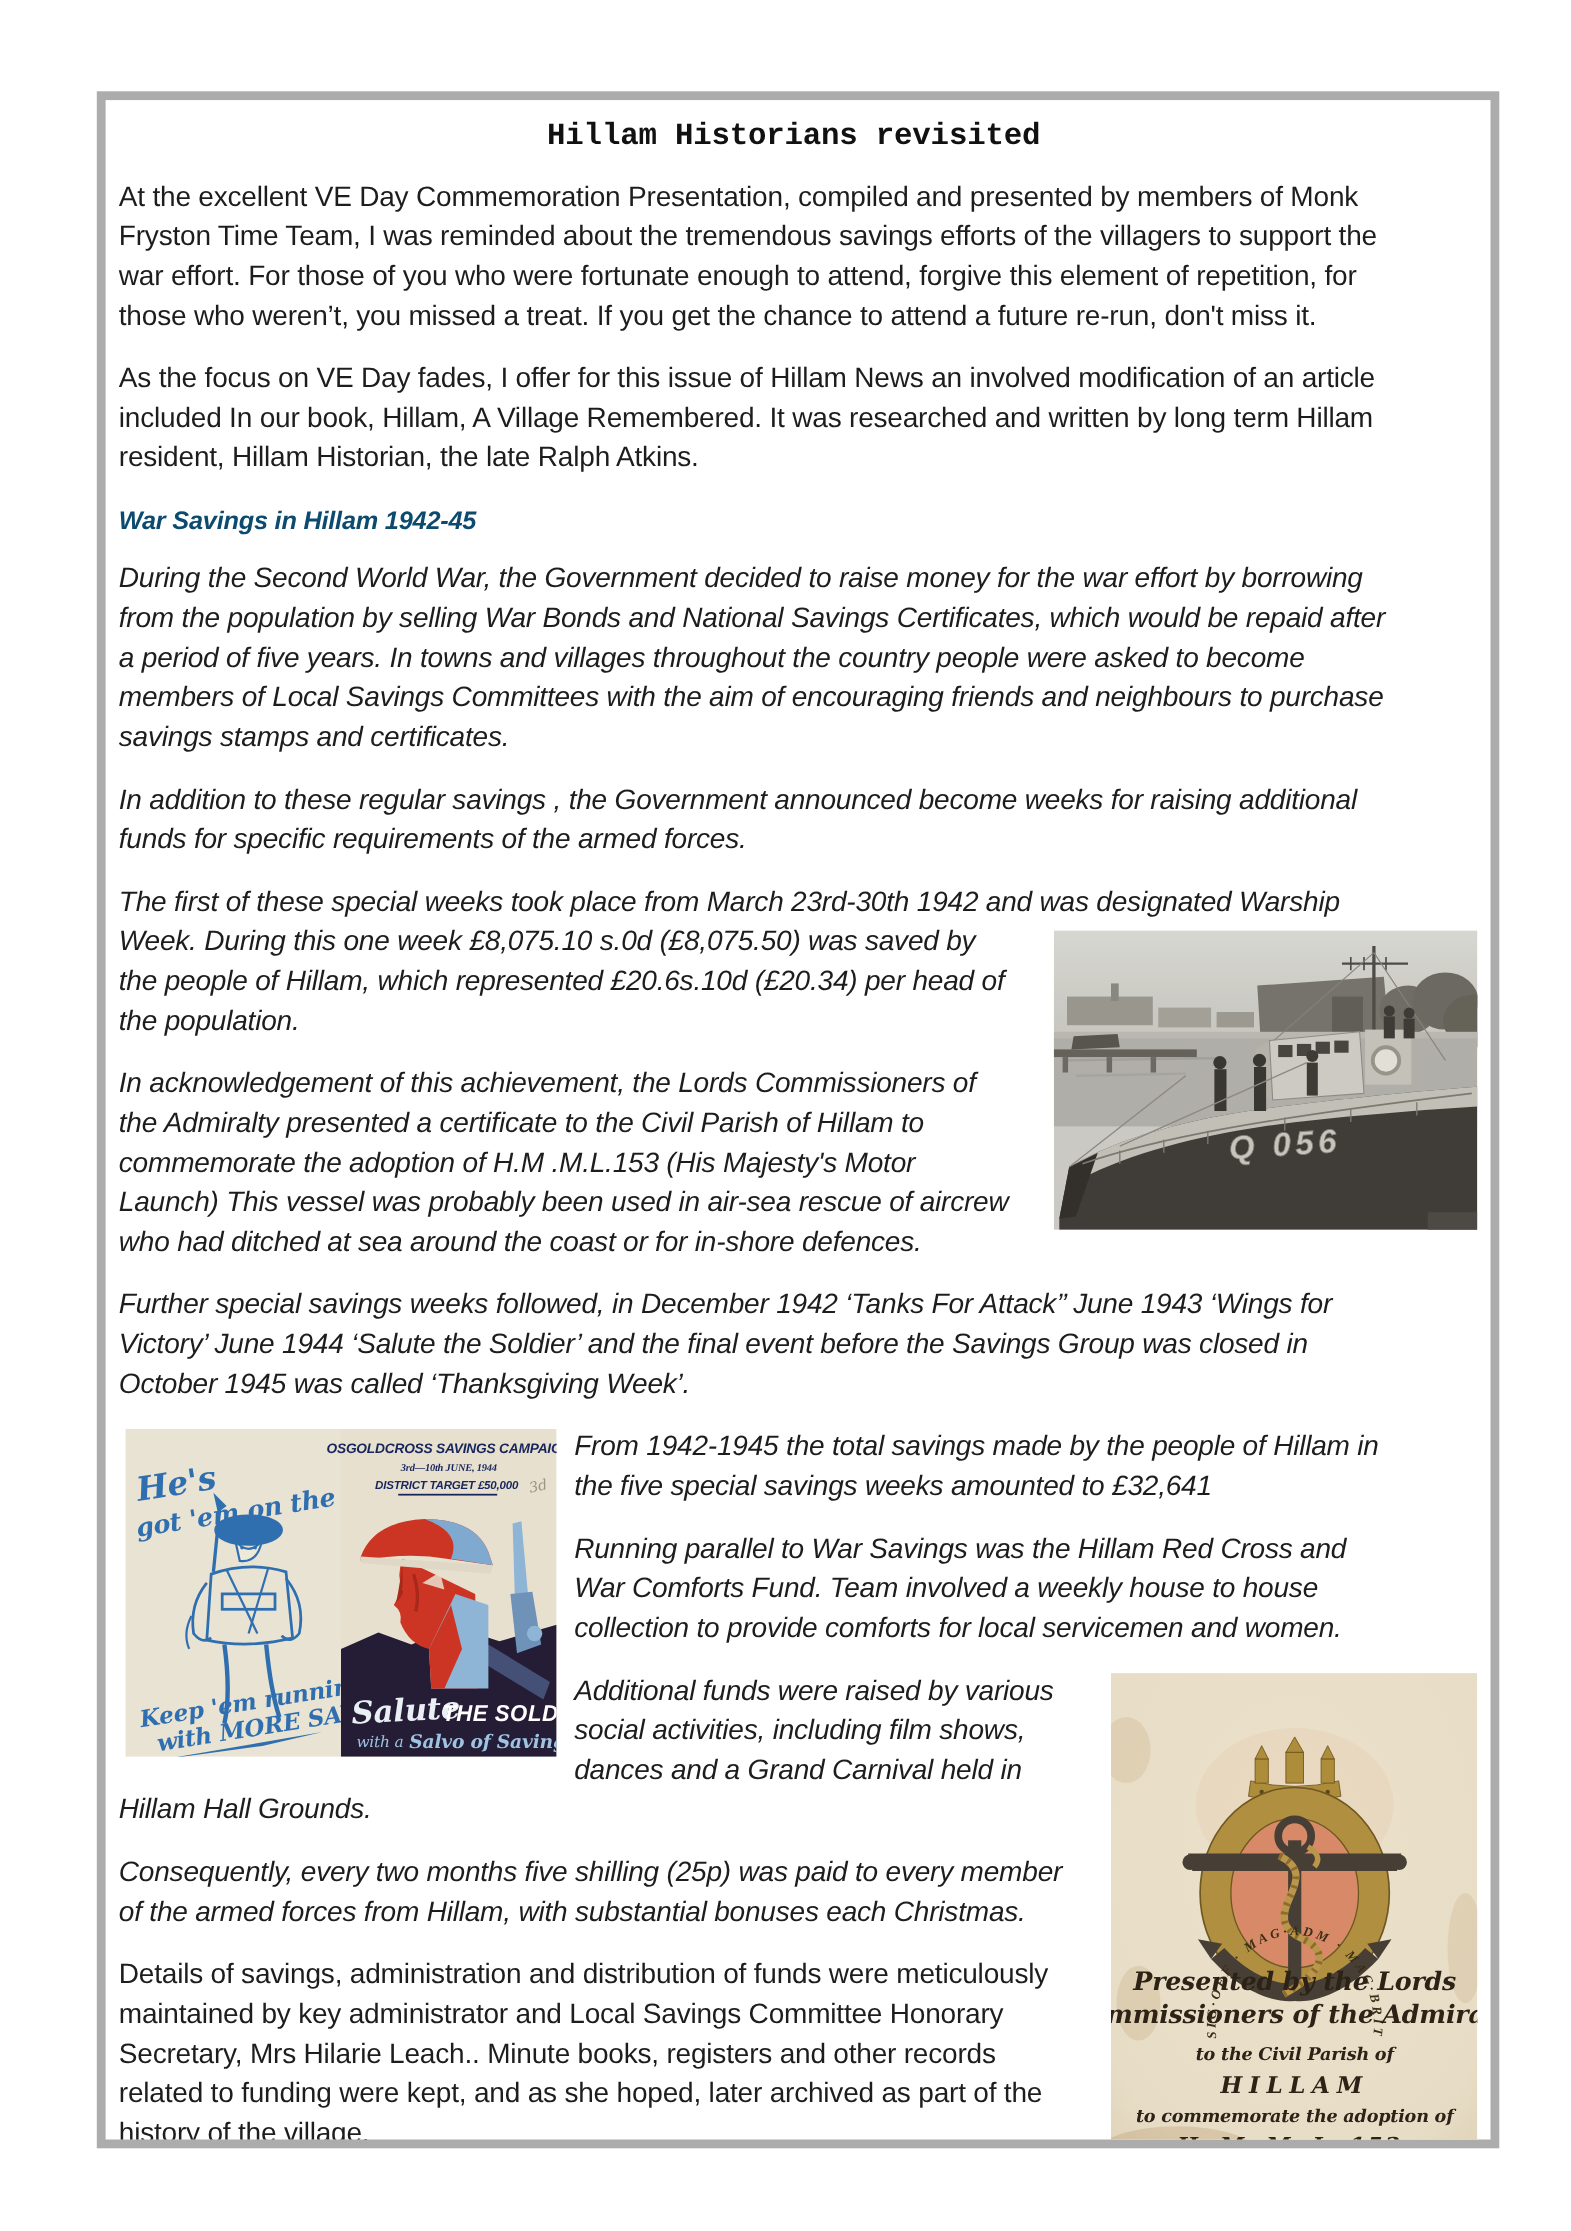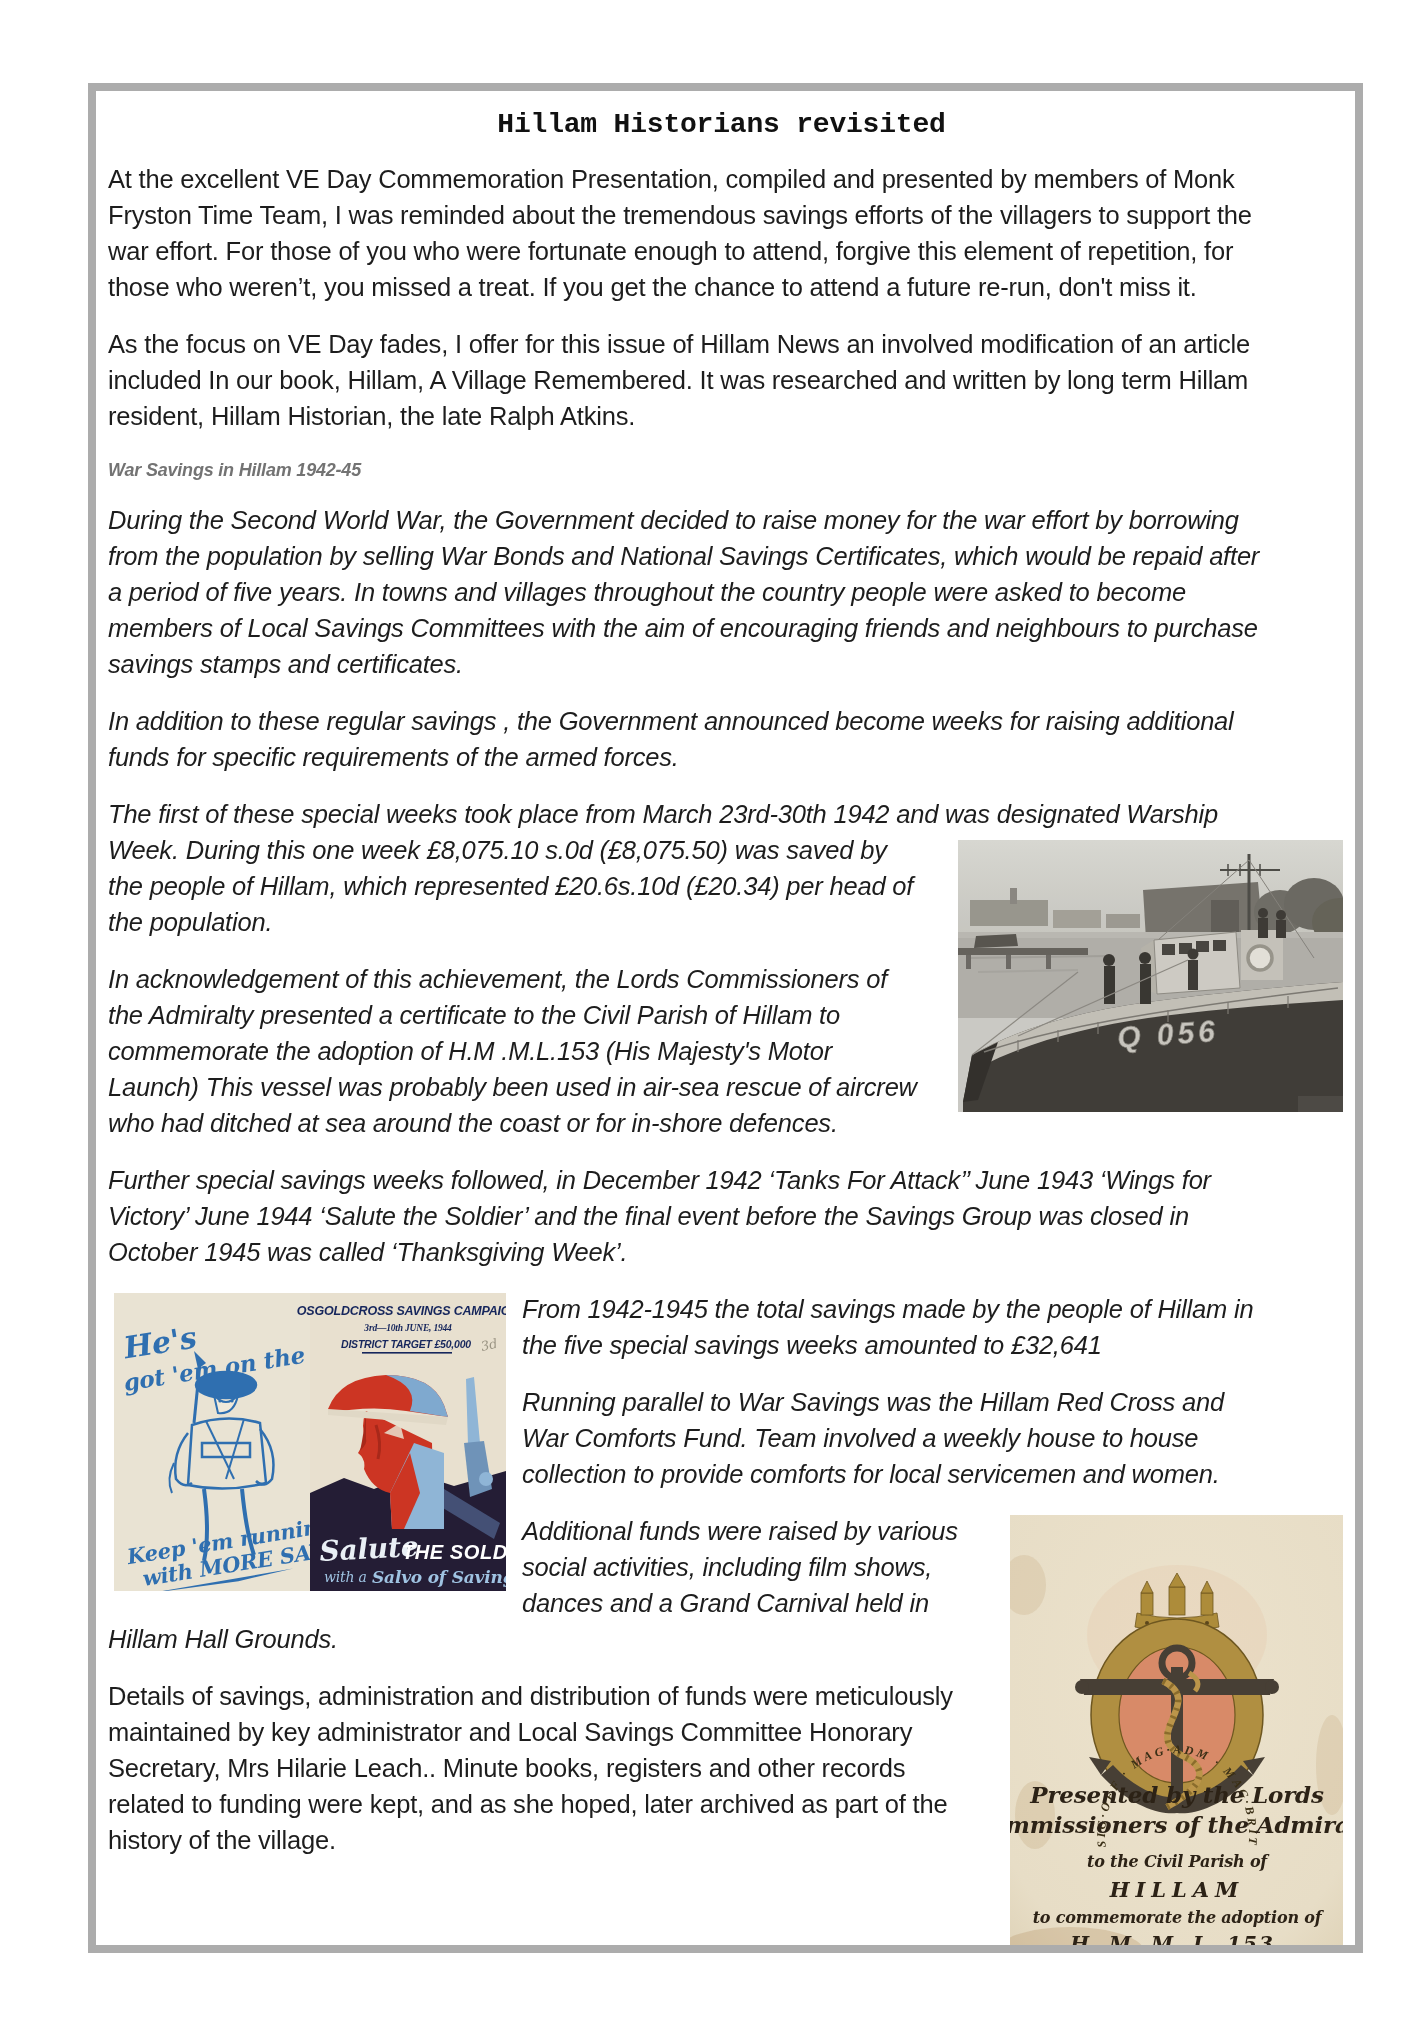--- a/index.html
+++ b/index.html
@@ -16,22 +16,22 @@
     font-size:28px;font-weight:700;text-align:center;
     margin:16px 10px 0 0;color:#111;letter-spacing:-0.2px;font-family:Liberation Mono, monospace;
   }
   .content{padding-right:72px;}
   p.body, p.ital{
     font-size:25.5px;line-height:36px;letter-spacing:-0.2px;
     margin:21px 0;color:#1d1d1d;text-align:left;
   }
   p.ital{font-style:italic;}
   h2.section{
-    font-size:18px;font-weight:700;font-style:italic;
-    margin:26px 0 18px 0;color:#737373;letter-spacing:-0.2px;
+    font-size:23px;font-weight:700;font-style:italic;
+    margin:26px 0 18px 0;color:#0c4a6e;letter-spacing:-0.2px;
   }
   .photo-float{
     float:right;width:385px;height:272px;
     margin:8px -70px 12px 30px;display:block;
   }
   .posters-float{
     float:left;width:392px;height:298px;
     margin:2px 16px 10px 6px;display:block;
   }
   .cert-float{
@@ -287,17 +287,18 @@
           </g>
           <path d="M 55 464 C 120 474 170 460 200 467" fill="none" stroke="#2c2216" stroke-width="1.6"></path>
           <path d="M 70 467 C 125 476 165 465 190 470" fill="none" stroke="#2c2216" stroke-width="1"></path>
           <path d="M 35 466 q 10 -4 20 0 q 12 4 26 -2 q 14 5 30 1" fill="none" stroke="#b5543a" stroke-width="1.2" opacity="0.5"></path>
           <path d="M 218 448 q 12 -5 26 -1 q 10 3 22 -2" fill="none" stroke="#8a7a5a" stroke-width="1.2" opacity="0.5"></path>
         </svg>
       </span>
       <span>Additional funds were raised by various social activities, including film shows, dances and a Grand Carnival held in Hillam Hall Grounds.</span>
     </p>
 
+    <p class="ital">Consequently, every two months five shilling (25p) was paid to every member of the armed forces from Hillam, with substantial bonuses each Christmas.</p>
 
     <p class="body">Details of  savings, administration and distribution of funds were meticulously maintained by key administrator and Local Savings Committee Honorary Secretary, Mrs Hilarie Leach.. Minute books, registers and other records related to funding were kept, and as she hoped, later archived as part of the history of the village.</p>
 
   </div>
 </div>
 
 </body></html>

